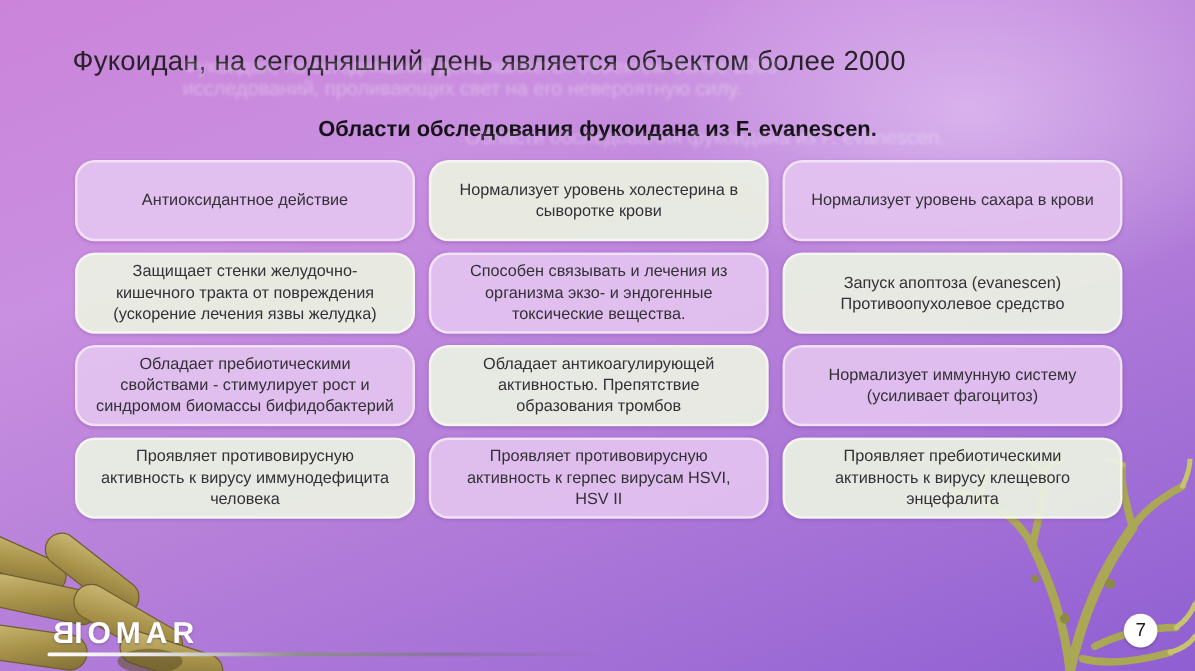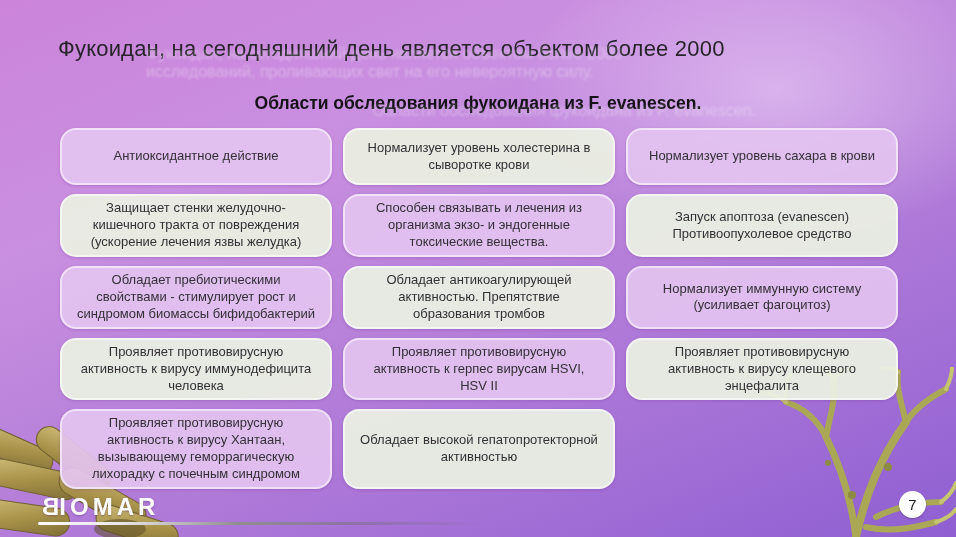--- a/index.html
+++ b/index.html
@@ -143,22 +143,20 @@
   <div class="cell">Нормализует уровень сахара в крови</div>
   <div class="cell">Защищает стенки желудочно-кишечного тракта от повреждения (ускорение лечения язвы желудка)</div>
   <div class="cell">Способен связывать и лечения из организма экзо- и эндогенные токсические вещества.</div>
   <div class="cell">Запуск апоптоза (evanescen)
 Противоопухолевое средство</div>
   <div class="cell">Обладает пребиотическими свойствами - стимулирует рост и синдромом биомассы бифидобактерий</div>
   <div class="cell">Обладает антикоагулирующей активностью. Препятствие образования тромбов</div>
   <div class="cell">Нормализует иммунную систему (усиливает фагоцитоз)</div>
   <div class="cell">Проявляет противовирусную активность к вирусу иммунодефицита человека</div>
   <div class="cell">Проявляет противовирусную активность к герпес вирусам HSVI, HSV II</div>
-  <div class="cell">Проявляет противовирусную активность к вирусу клещевого энцефалита</div>
-  <div class="cell">Проявляет противовирусную активность к вирусу Хантаан, вызывающему геморрагическую лихорадку с почечным синдромом</div>
-  <div class="cell">Обладает высокой гепатопротекторной активностью</div>
+  <div class="cell">Проявляет пребиотическими активность к вирусу клещевого энцефалита</div>
 </div>
 
 <div class="logo"><span class="mirror">B</span><span>IOMAR</span></div>
 <div class="silver-line"></div>
 <div class="page-circle">
     <span>7</span>
   </div>
 
 </body></html>

